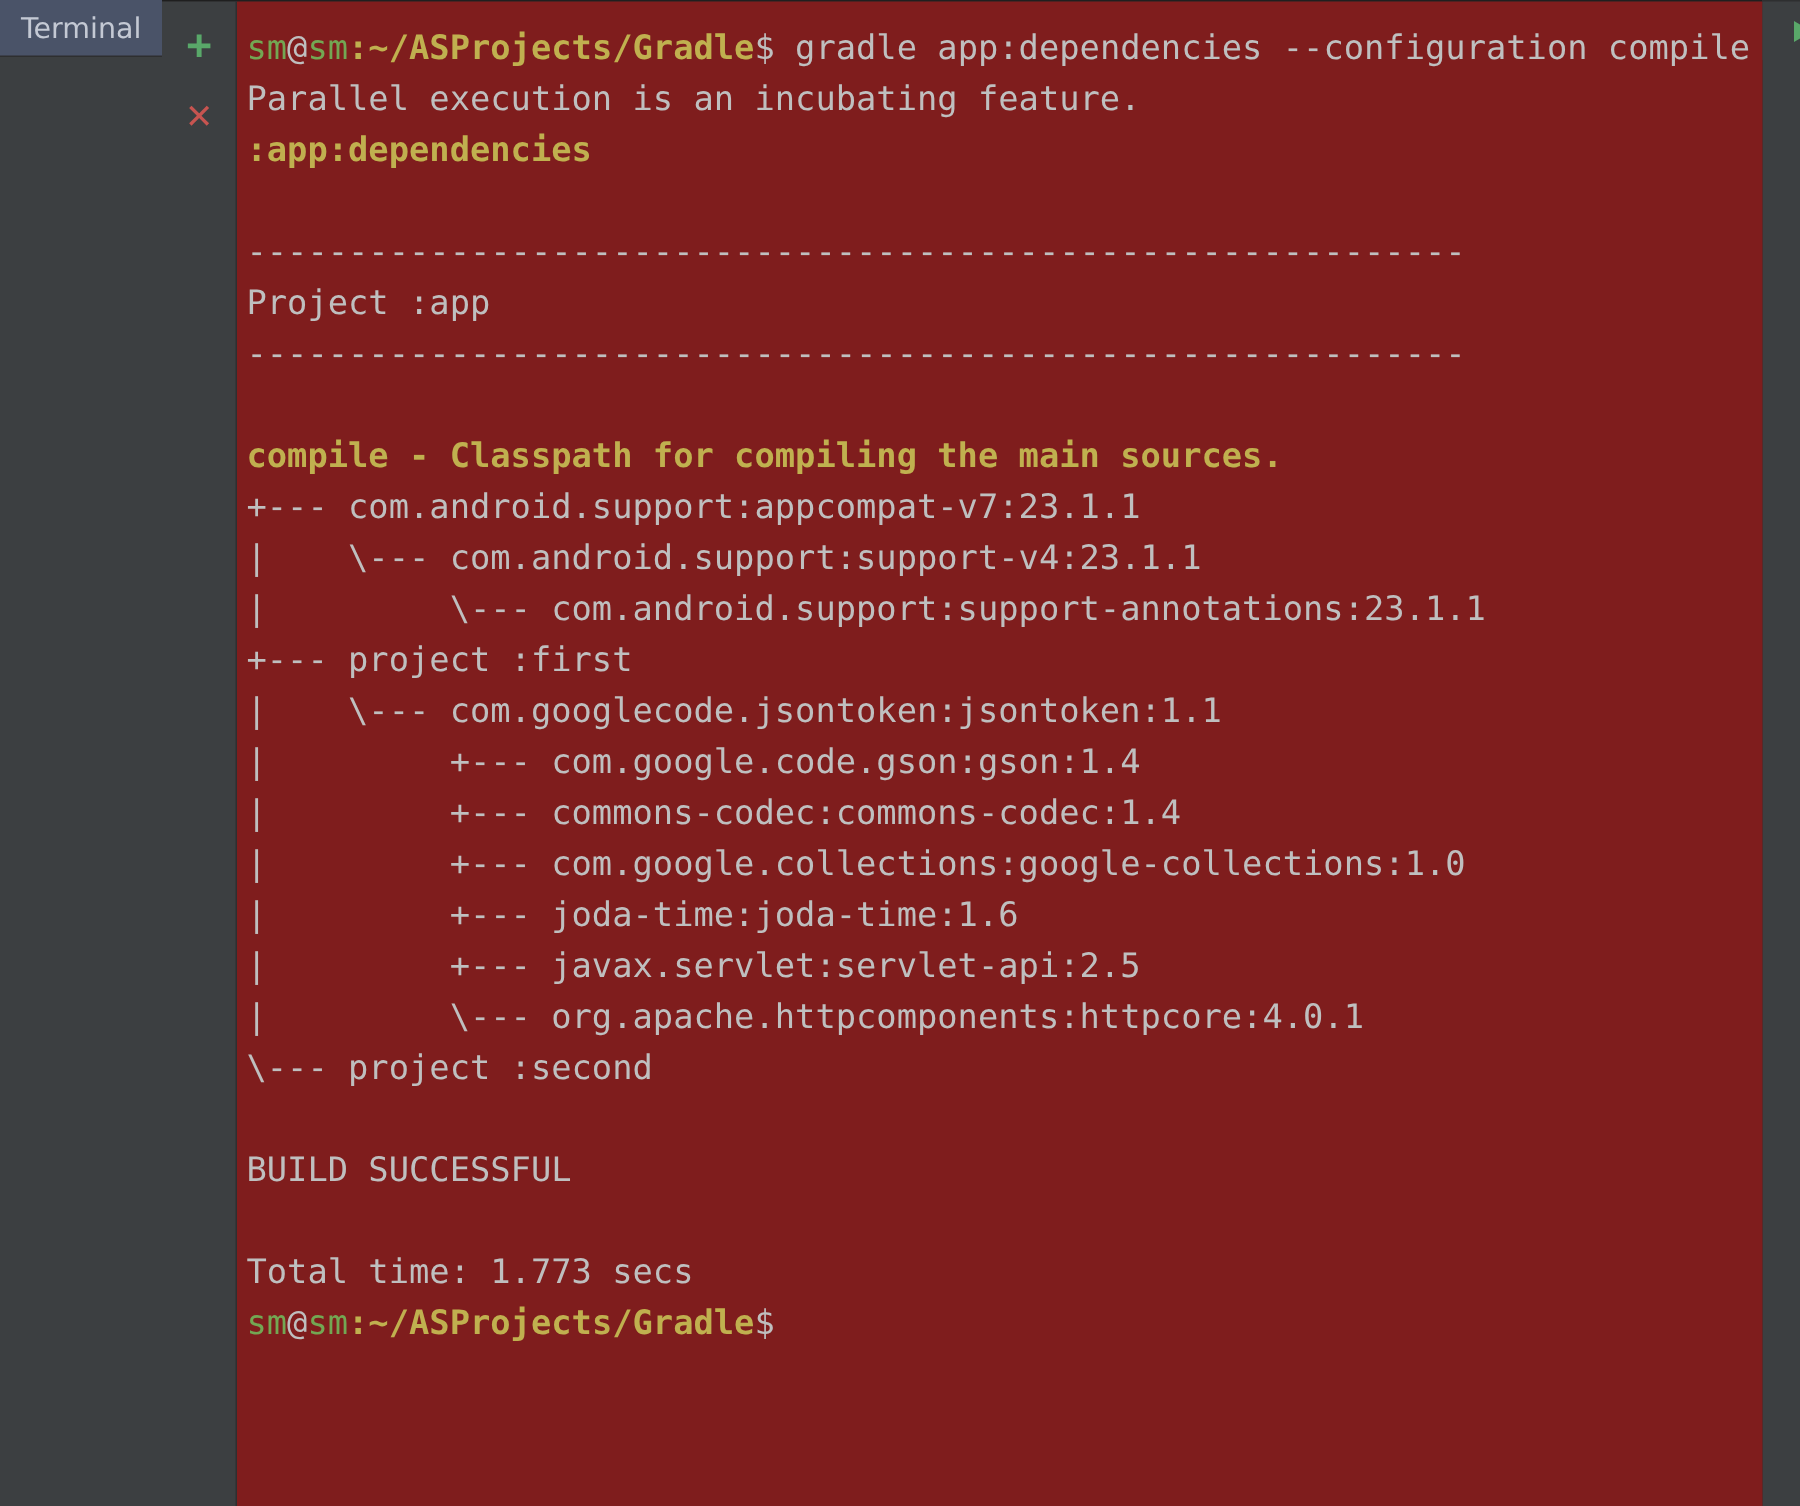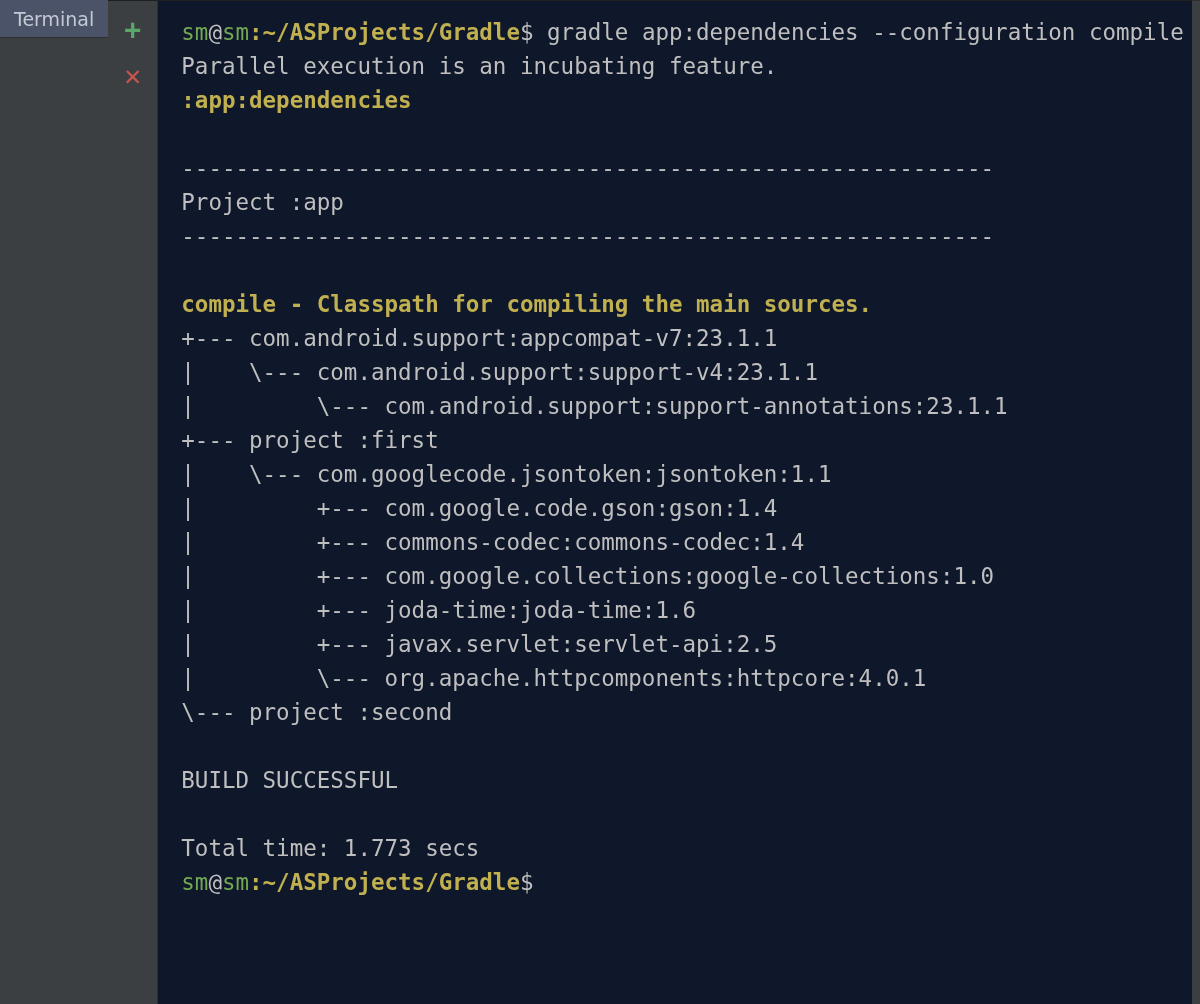--- a/index.html
+++ b/index.html
@@ -53,22 +53,22 @@
     justify-content: center;
     cursor: pointer;
     font-size: 28px;
     font-weight: bold;
     line-height: 1;
   }
   .plus { color: #59a869; }
   .close { color: #c75450; font-size: 24px; }
   .term {
     flex: 1;
-    padding: 14px 8px 8px 23px;
-    background: #0f172a;
+    padding: 14px 8px 8px 6px;
+    background: #7f1d1d;
     color: #bfbfbf;
     font-size: 22.5px;
     line-height: 34px;
     white-space: pre;
     overflow: hidden;
   }
   .c-green  { color: #73a753; }
   .c-yellow { color: #c0b04f; font-weight: bold; }
   .c-gray   { color: #bfbfbf; }
   .bottom-bar {

